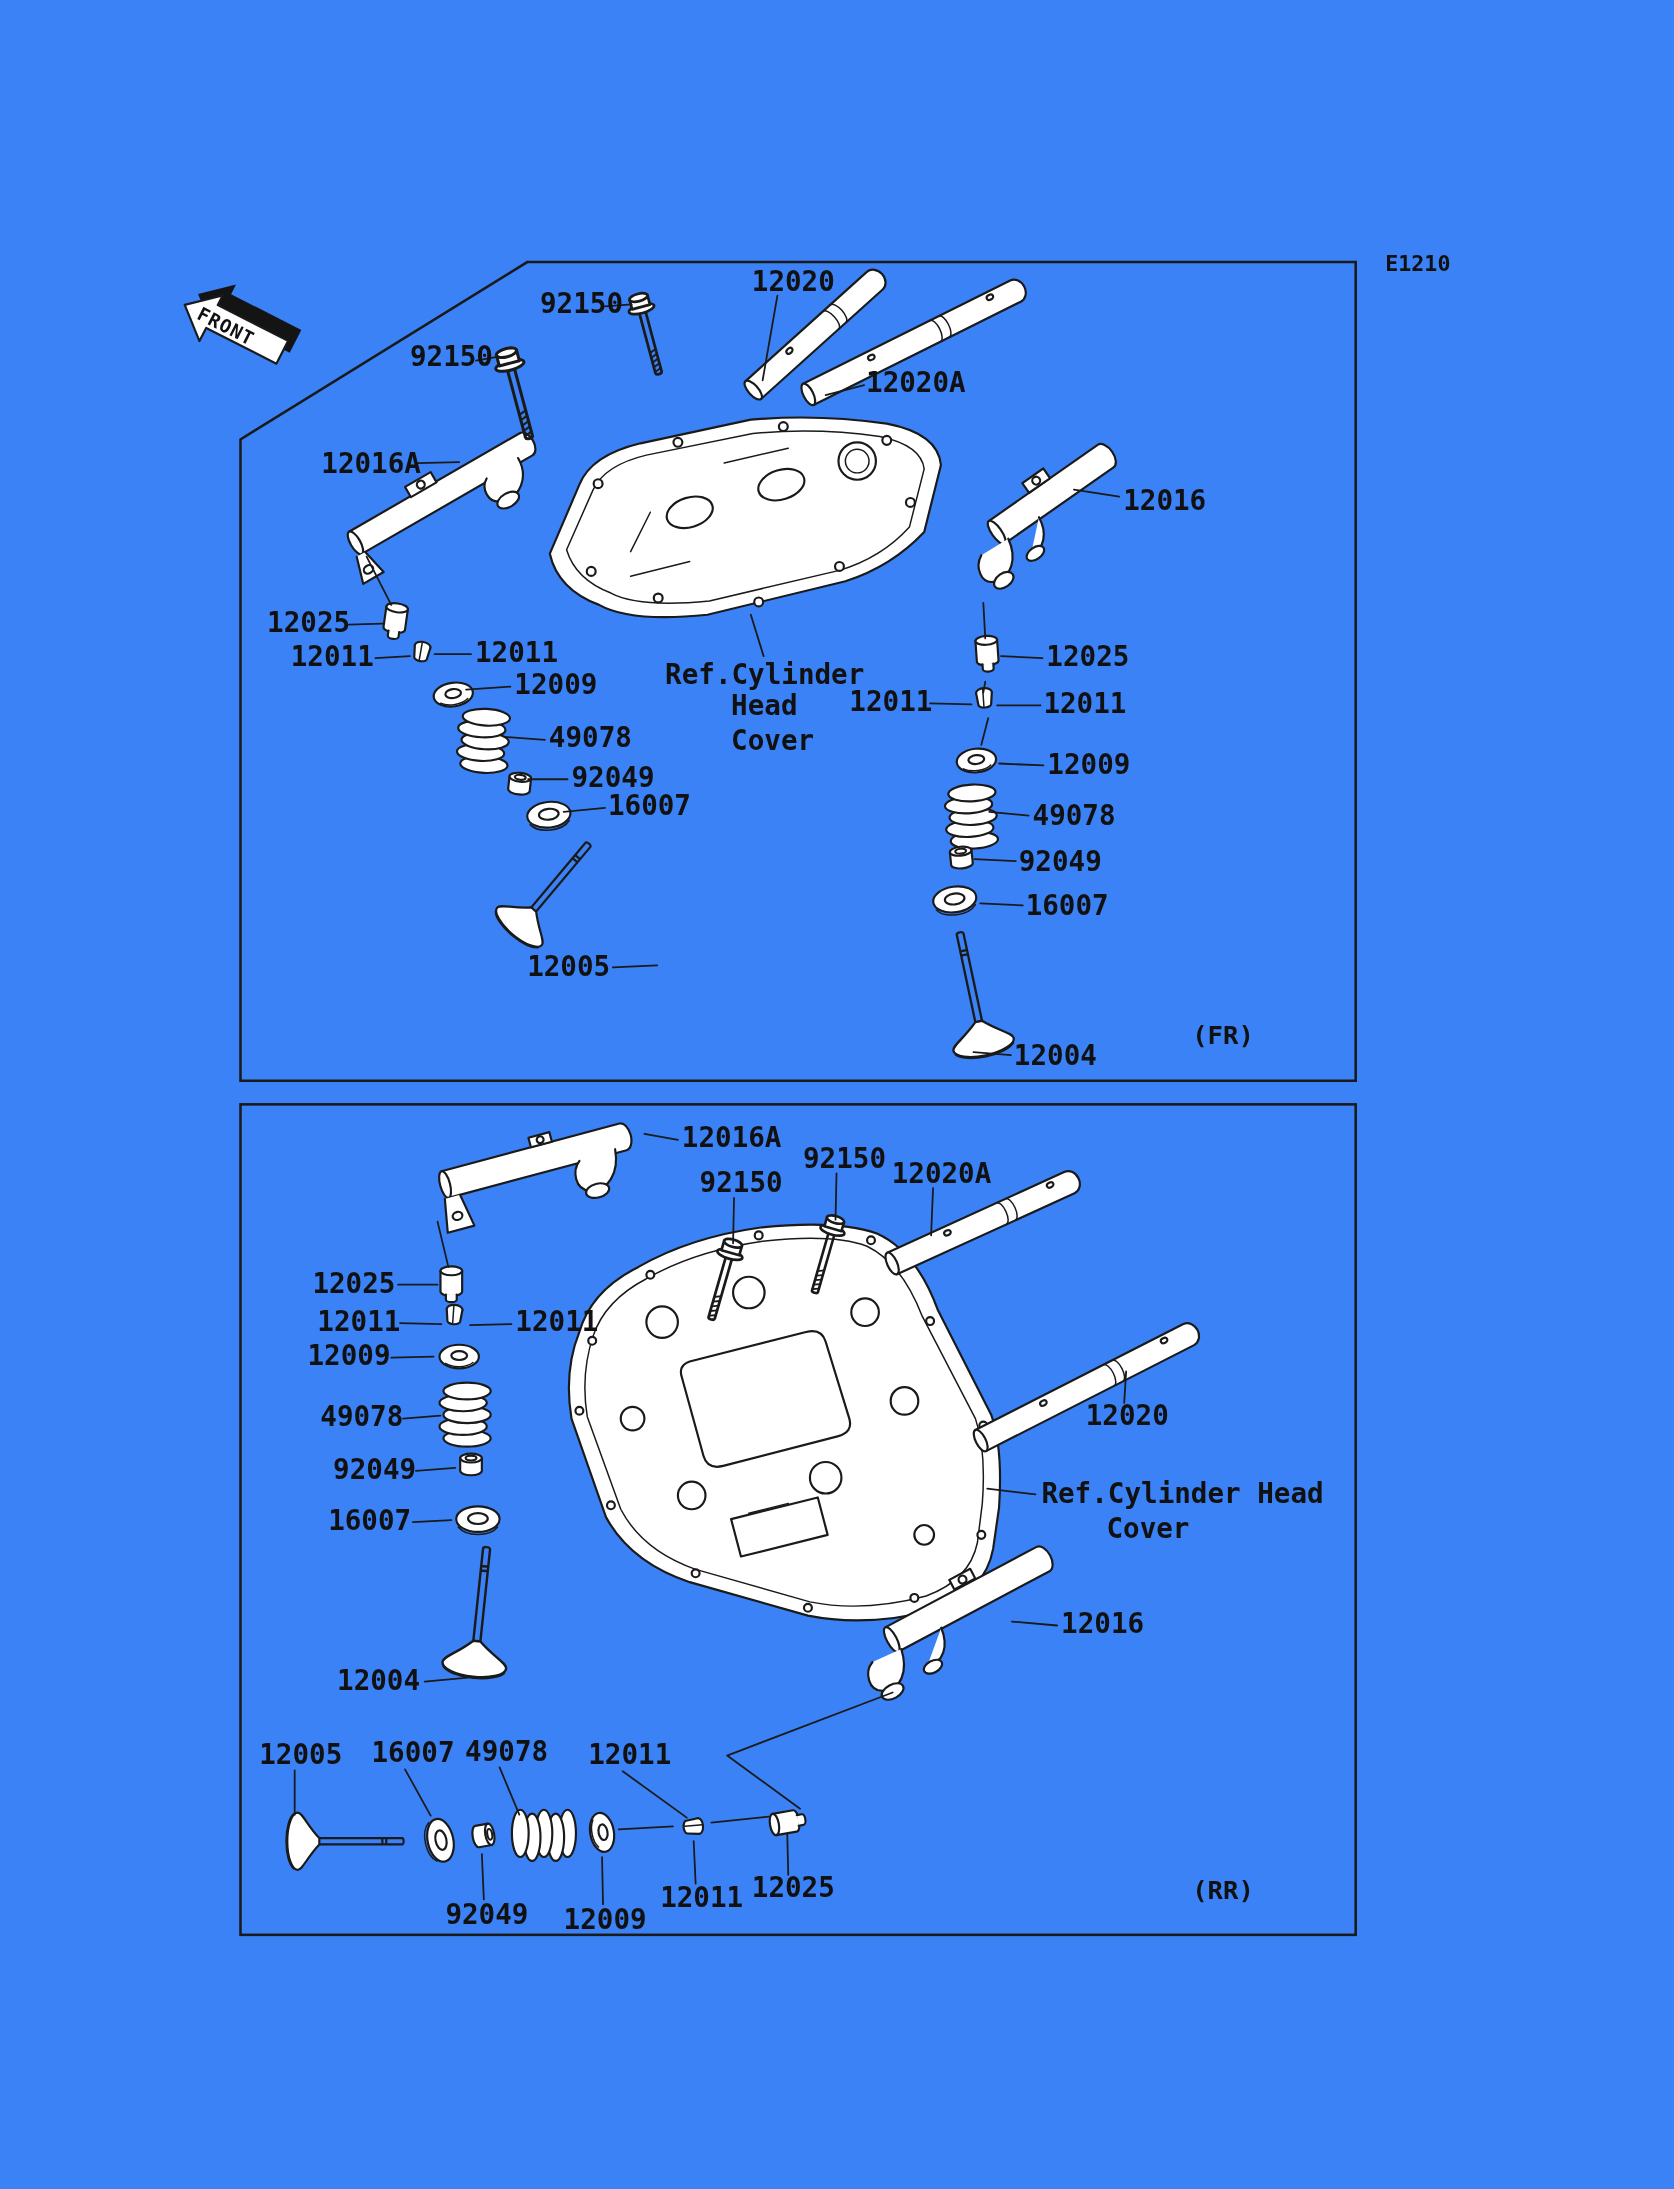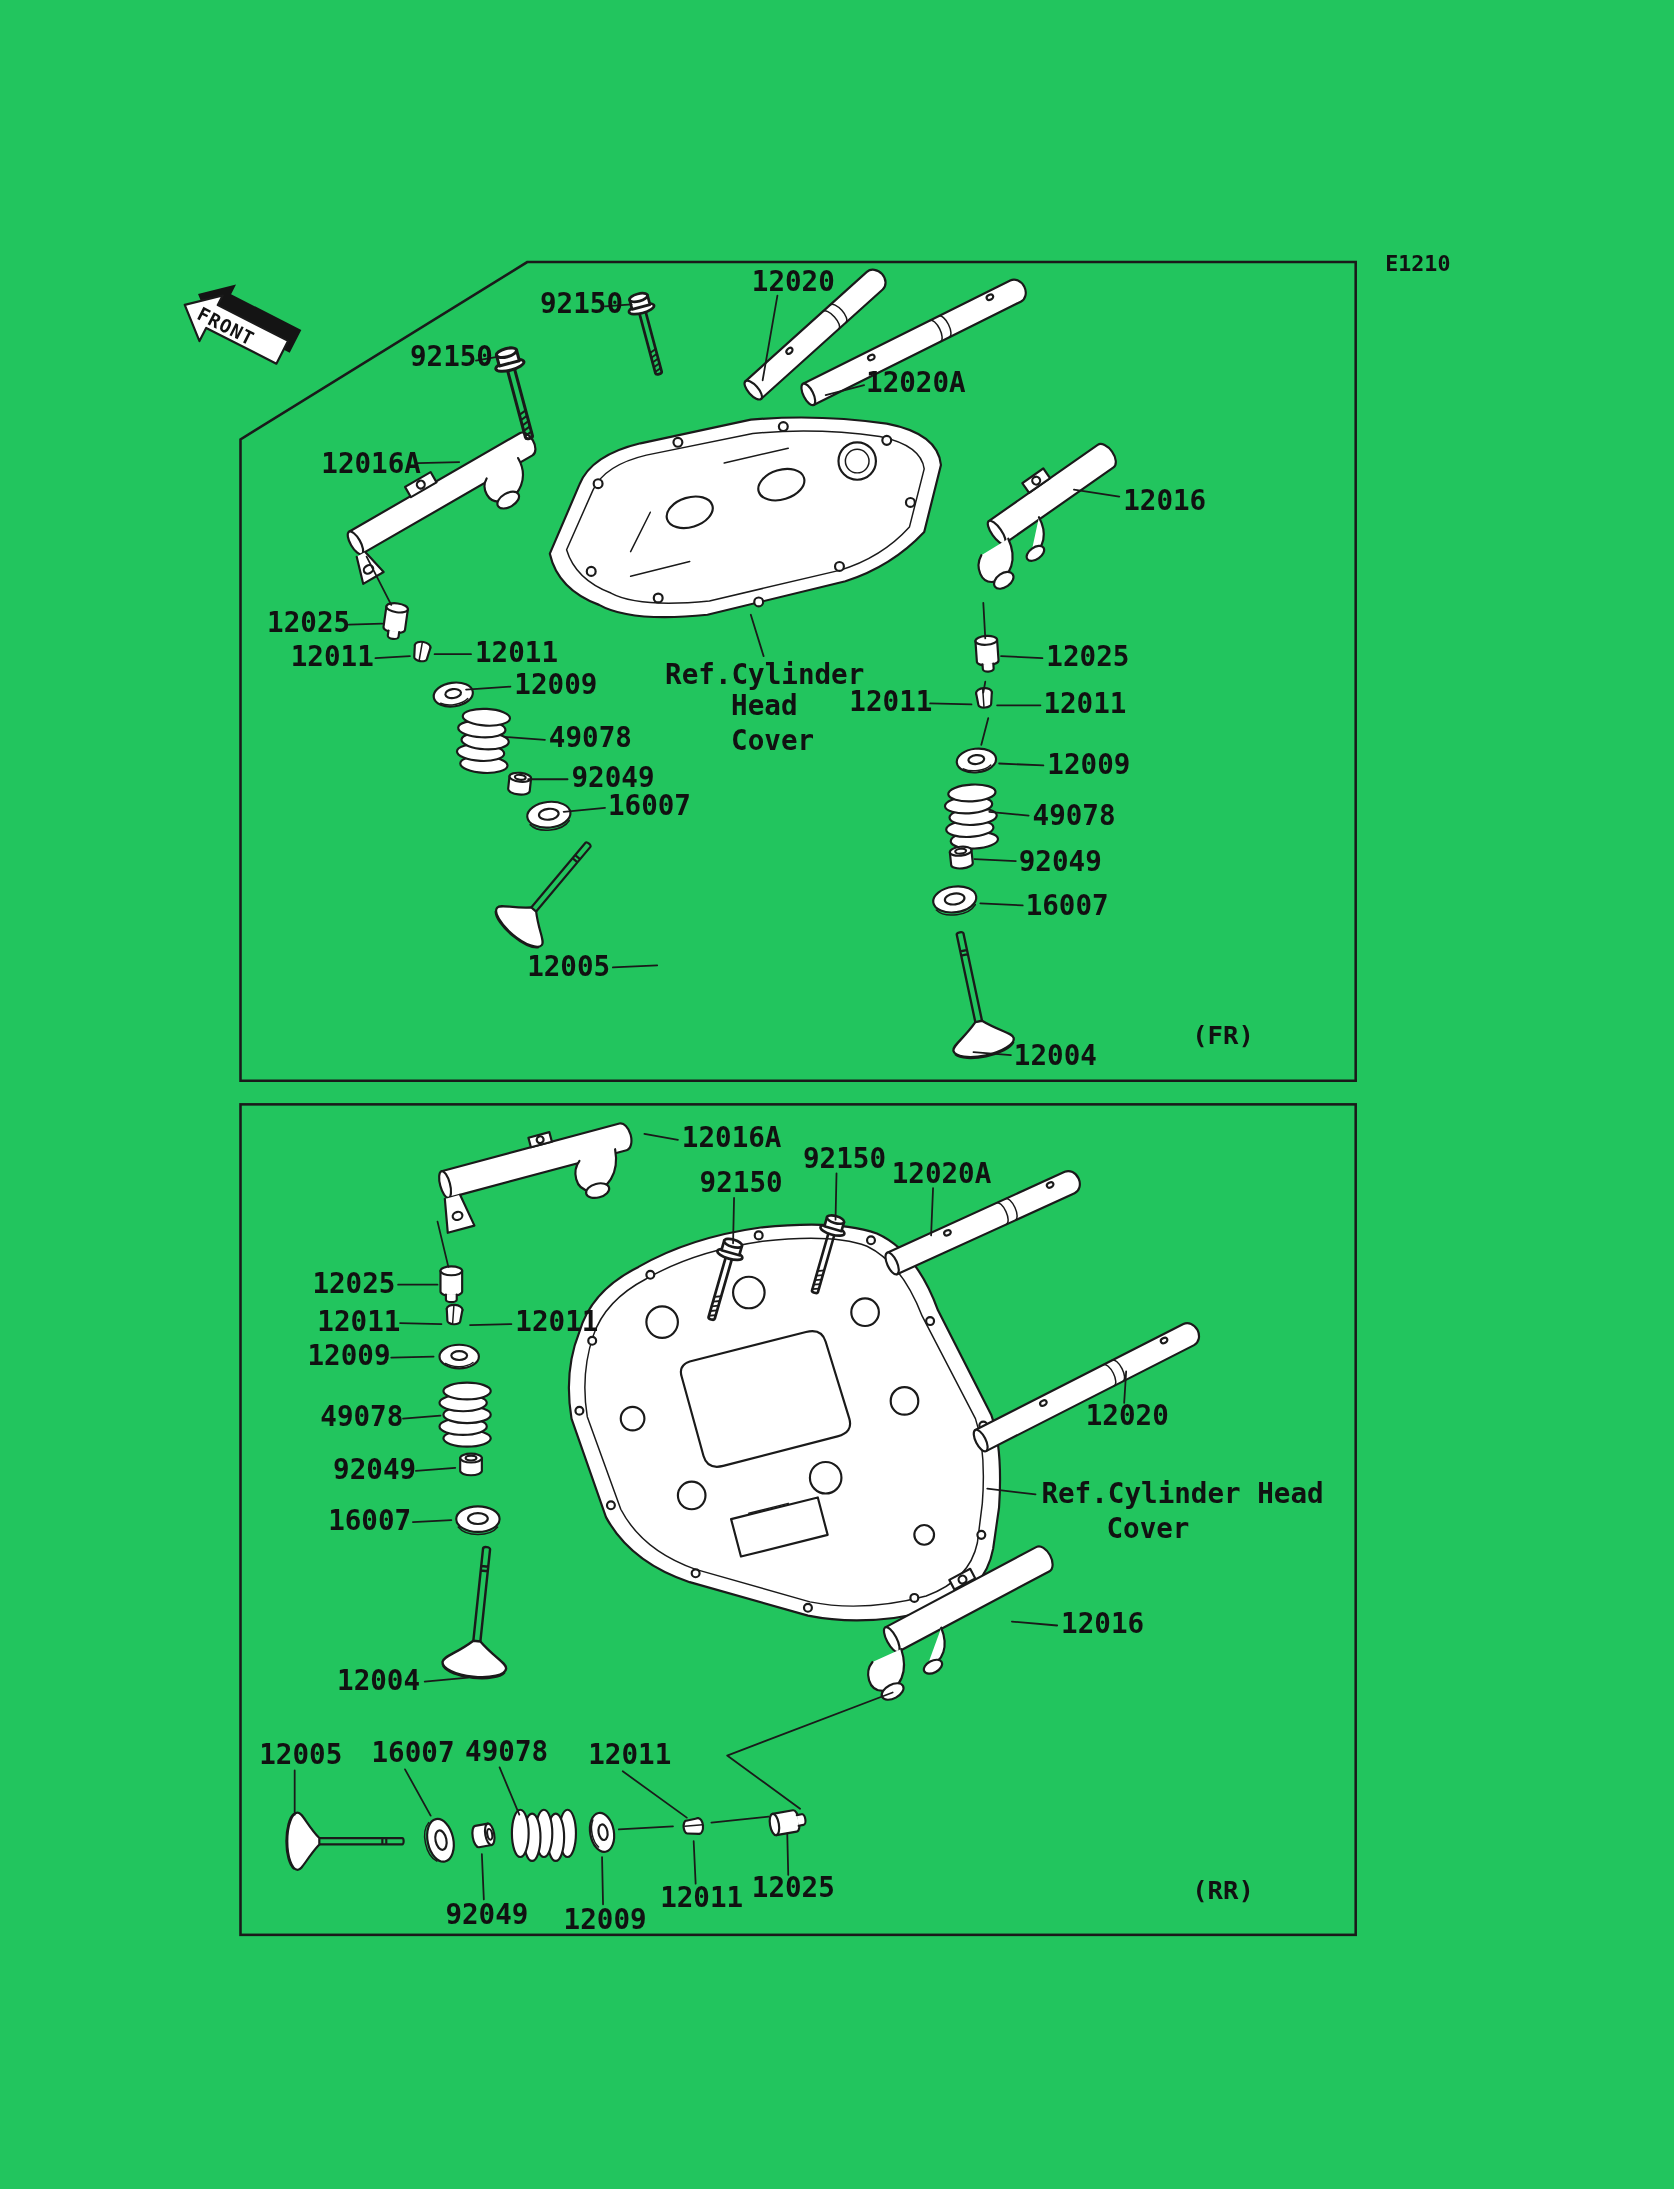--- a/index.html
+++ b/index.html
@@ -1,16 +1,16 @@
 <!DOCTYPE html>
 <html><head>
 <meta charset="utf-8">
 <style>
   html,body{margin:0;padding:0;background:#fff;}
-  .page{position:relative;width:1675px;height:2190px;background:#22c55e;overflow:hidden;
+  .page{position:relative;width:1675px;height:2190px;background:#3b82f6;overflow:hidden;
         font-family:"DejaVu Sans Mono","Liberation Mono",monospace;}
   svg{position:absolute;left:0;top:0;}
   .ln{fill:none;stroke:#1a1a1a;stroke-width:2.2;stroke-linecap:round;stroke-linejoin:round;}
   .fw{fill:#ffffff;stroke:#1a1a1a;stroke-width:2.2;stroke-linecap:round;stroke-linejoin:round;}
   .thin{stroke-width:1.5;}
   .leader{fill:none;stroke:#1a1a1a;stroke-width:1.8;stroke-linecap:round;stroke-linejoin:round;}
   .border{fill:none;stroke:#1a1a1a;stroke-width:2.6;}
   .pn{font:700 28px "DejaVu Sans Mono","Liberation Mono",monospace;fill:#111;}
   .pn-code{font:700 22px "DejaVu Sans Mono","Liberation Mono",monospace;fill:#111;}
   .pn-view{font:700 26px "DejaVu Sans Mono","Liberation Mono",monospace;fill:#111;}

